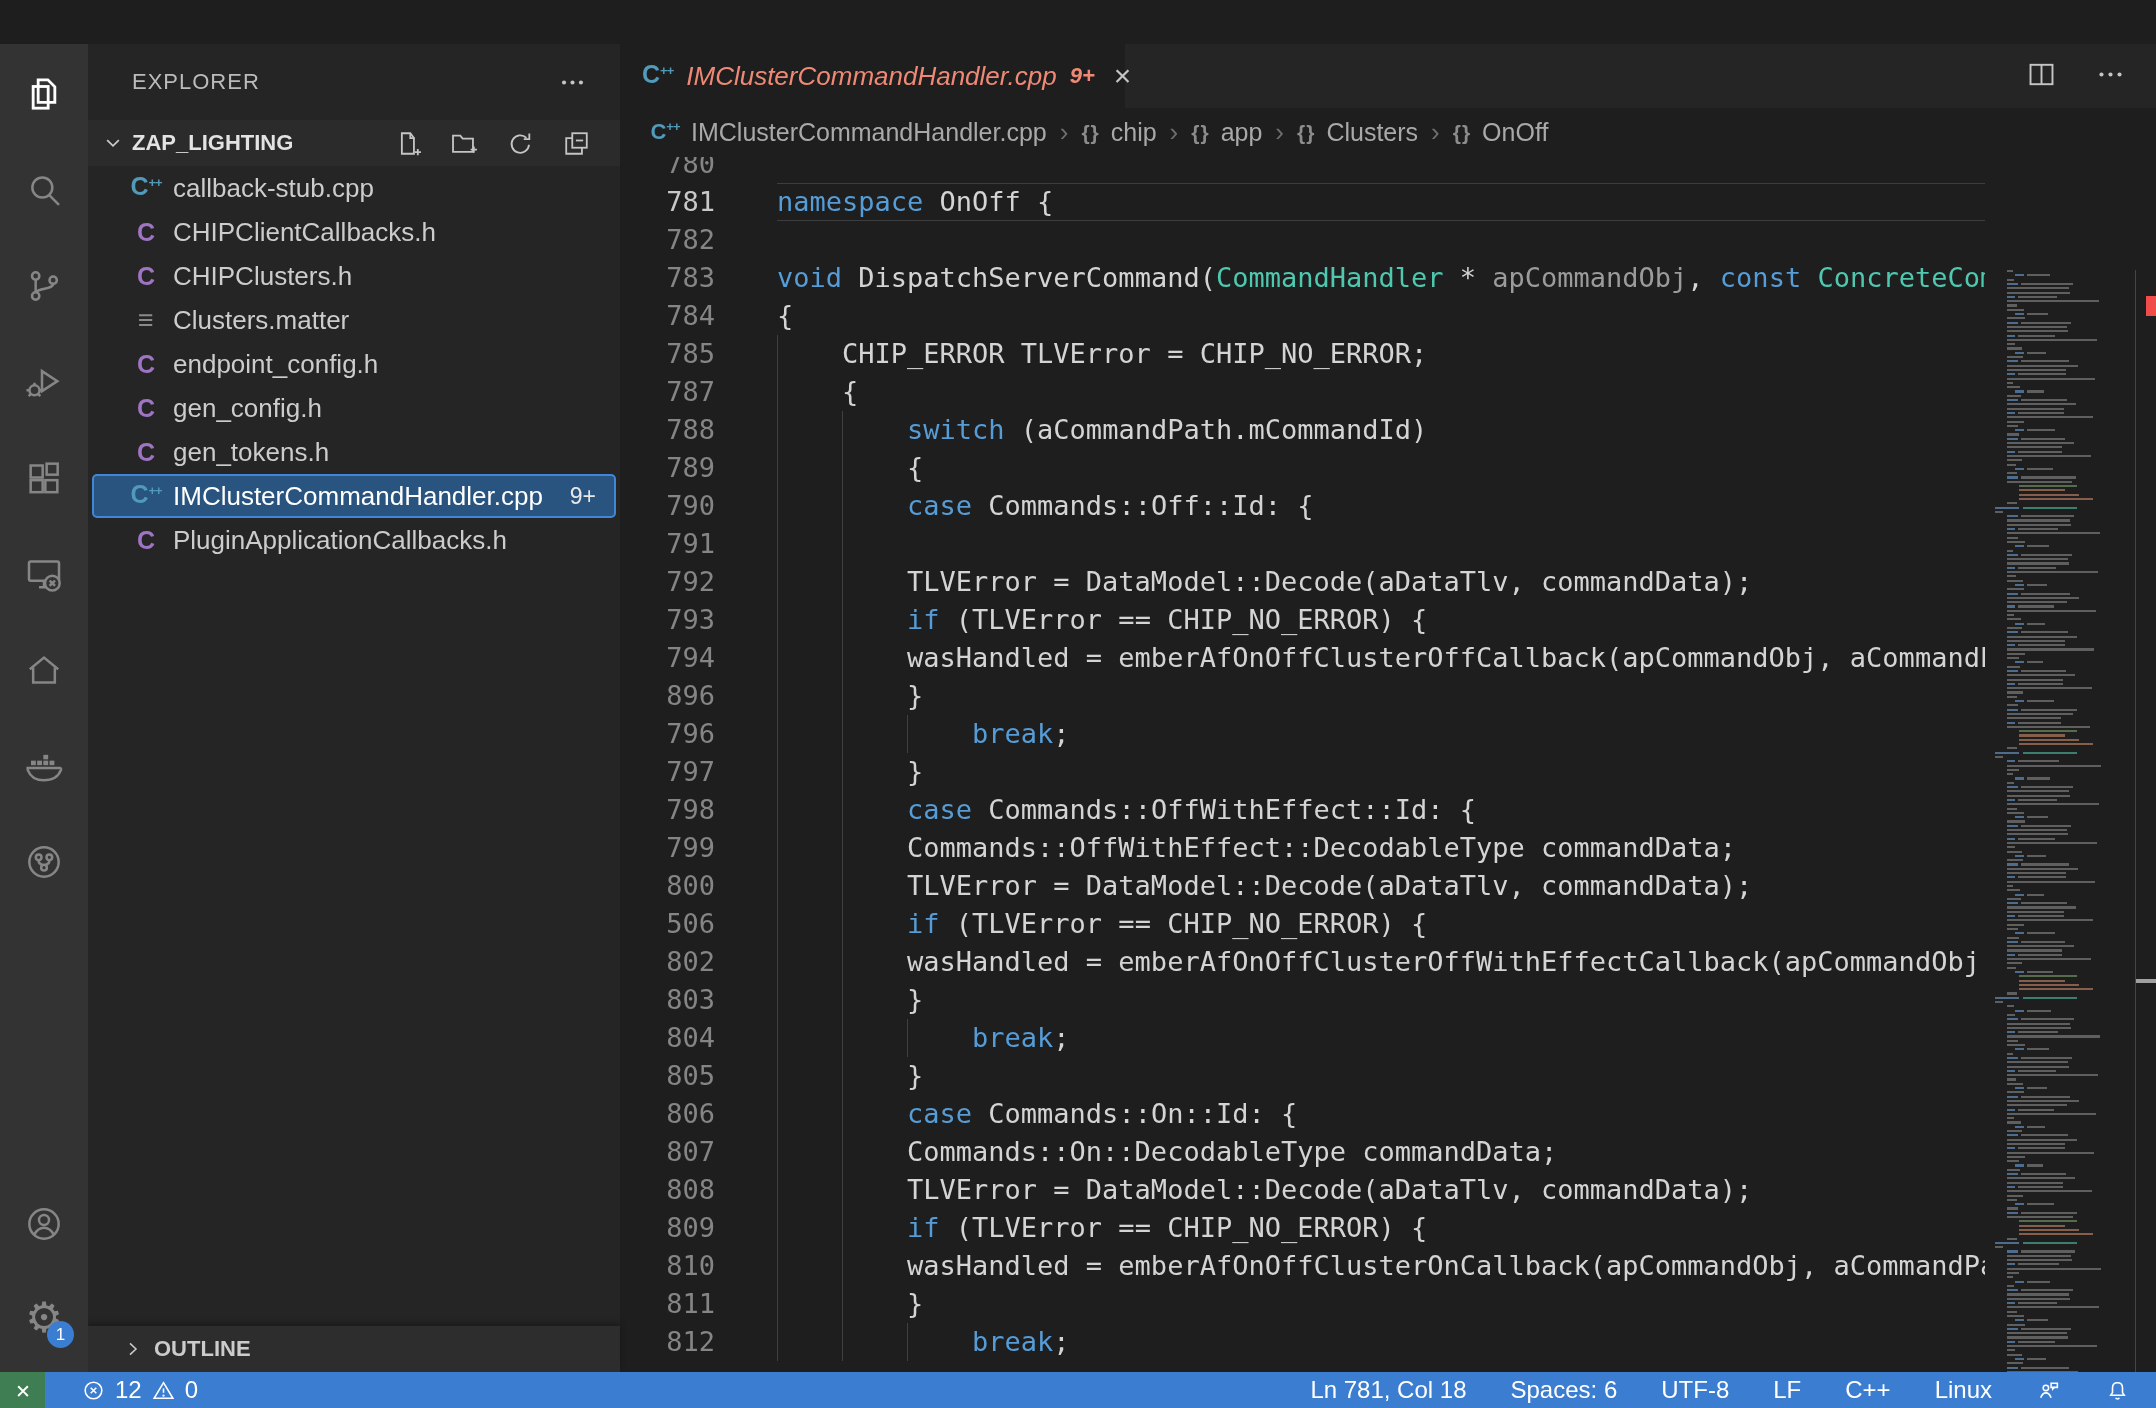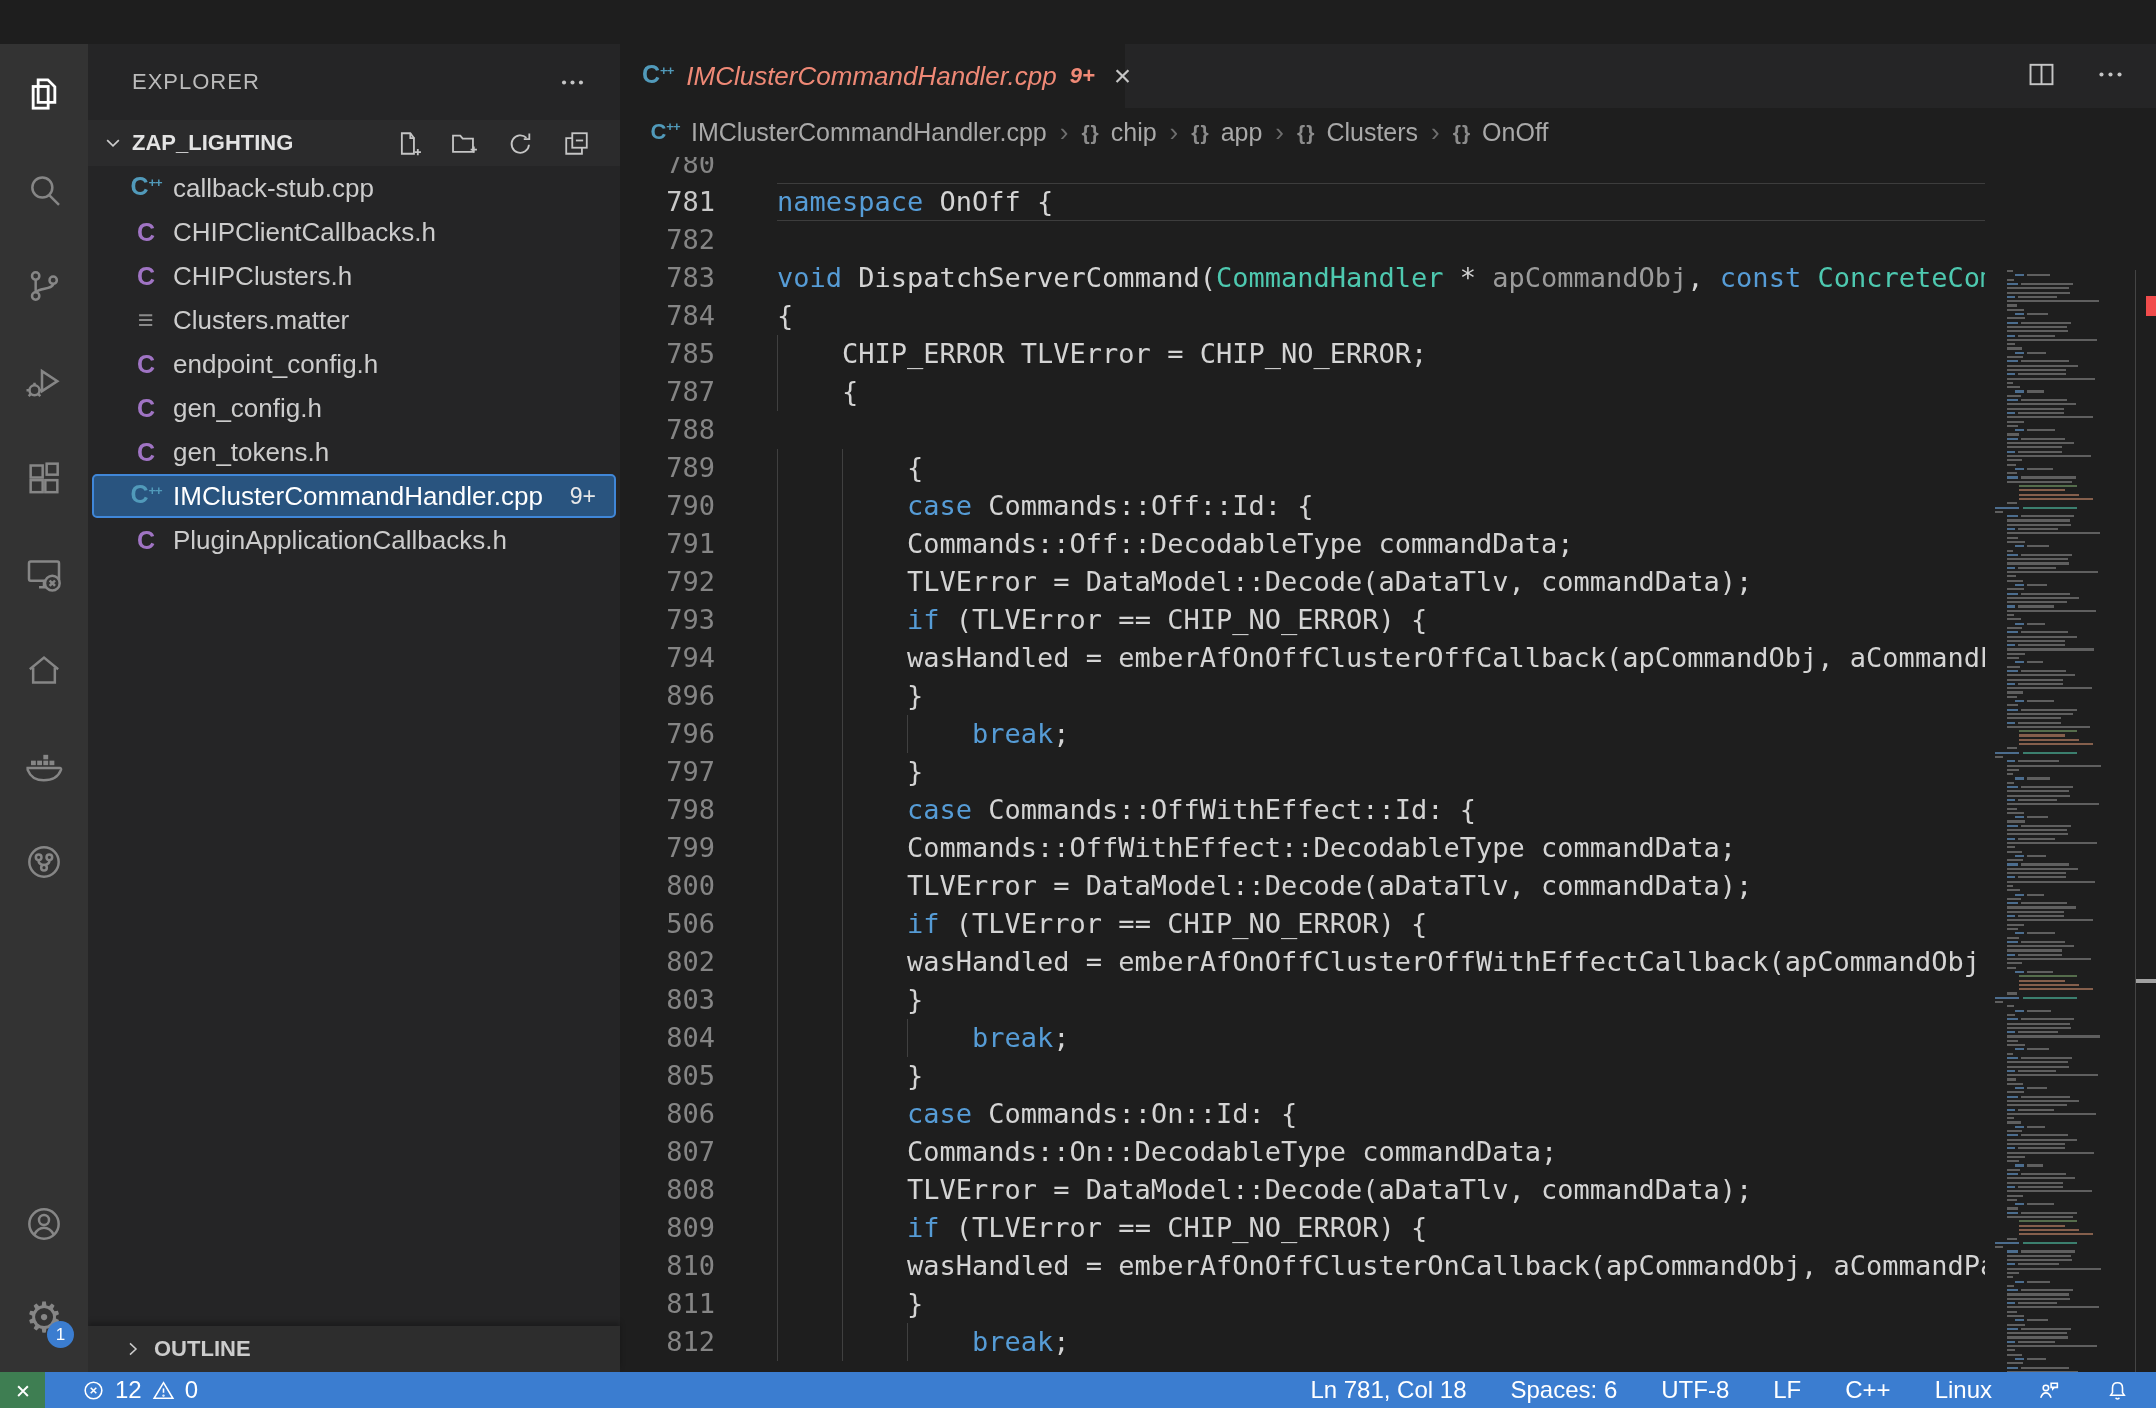--- a/index.html
+++ b/index.html
@@ -346,32 +346,33 @@
           <div class="code-row">
             <div class="ln">785</div>
             <div class="lc"><i class="guide" style="left: 0ch;"></i><span class="tok-p">    CHIP_ERROR TLVError = CHIP_NO_ERROR;</span></div>
           </div>
           <div class="code-row">
             <div class="ln">787</div>
             <div class="lc"><i class="guide" style="left: 0ch;"></i><span class="tok-p">    {</span></div>
           </div>
           <div class="code-row">
             <div class="ln">788</div>
+            <div class="lc"><i class="guide" style="left: 0ch;"></i><i class="guide" style="left: 4ch;"></i><span class="tok-p">        </span><span class="tok-k">switch</span><span class="tok-p"> (aCommandPath.mCommandId)</span></div>
           </div>
           <div class="code-row">
             <div class="ln">789</div>
             <div class="lc"><i class="guide" style="left: 0ch;"></i><i class="guide" style="left: 4ch;"></i><span class="tok-p">        {</span></div>
           </div>
           <div class="code-row">
             <div class="ln">790</div>
             <div class="lc"><i class="guide" style="left: 0ch;"></i><i class="guide" style="left: 4ch;"></i><span class="tok-p">        </span><span class="tok-k">case</span><span class="tok-p"> Commands::Off::Id: {</span></div>
           </div>
           <div class="code-row">
             <div class="ln">791</div>
-            <div class="lc"><i class="guide" style="left: 0ch;"></i><i class="guide" style="left: 4ch;"></i><span class="tok-p">        Commands::Off::DecodableType commandData;</span></div>
+            <div class="lc"><i class="guide" style="left: 0ch;"></i><i class="guide" style="left: 4ch;"></i></div>
           </div>
           <div class="code-row">
             <div class="ln">792</div>
             <div class="lc"><i class="guide" style="left: 0ch;"></i><i class="guide" style="left: 4ch;"></i><span class="tok-p">        TLVError = DataModel::Decode(aDataTlv, commandData);</span></div>
           </div>
           <div class="code-row">
             <div class="ln">793</div>
             <div class="lc"><i class="guide" style="left: 0ch;"></i><i class="guide" style="left: 4ch;"></i><span class="tok-p">        </span><span class="tok-k">if</span><span class="tok-p"> (TLVError == CHIP_NO_ERROR) {</span></div>
           </div>
           <div class="code-row">

